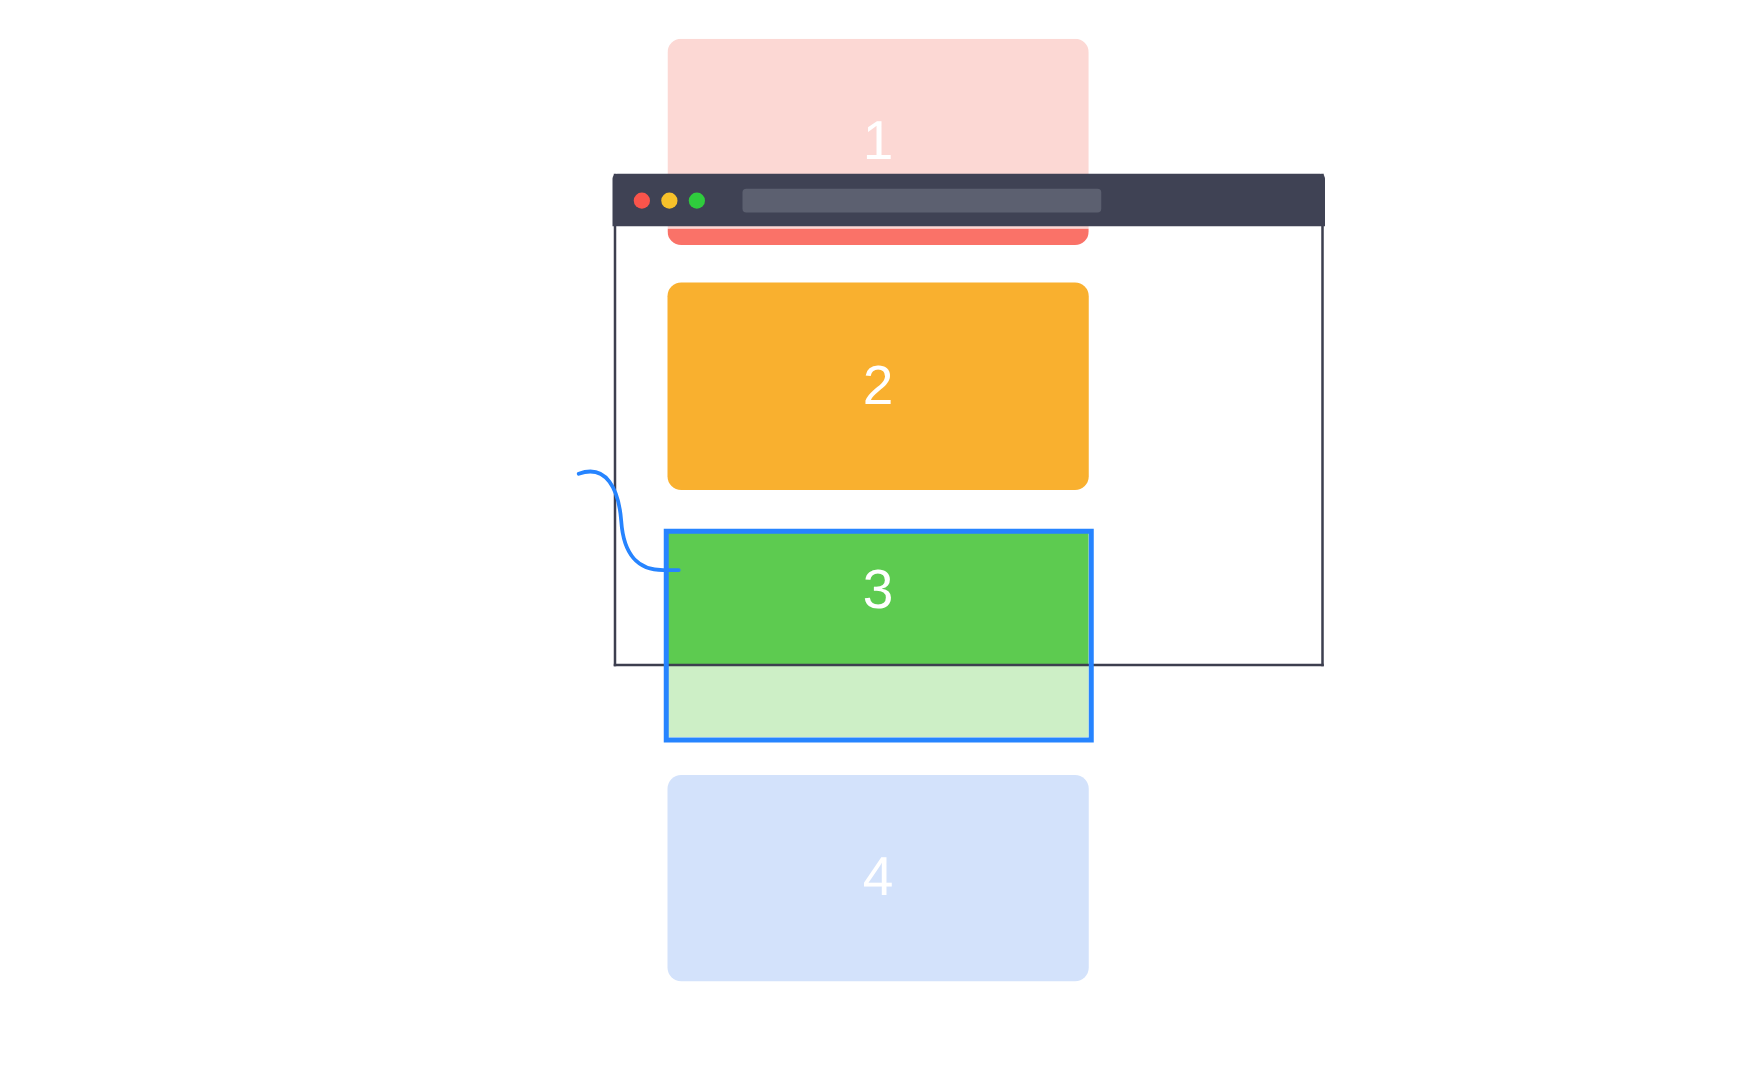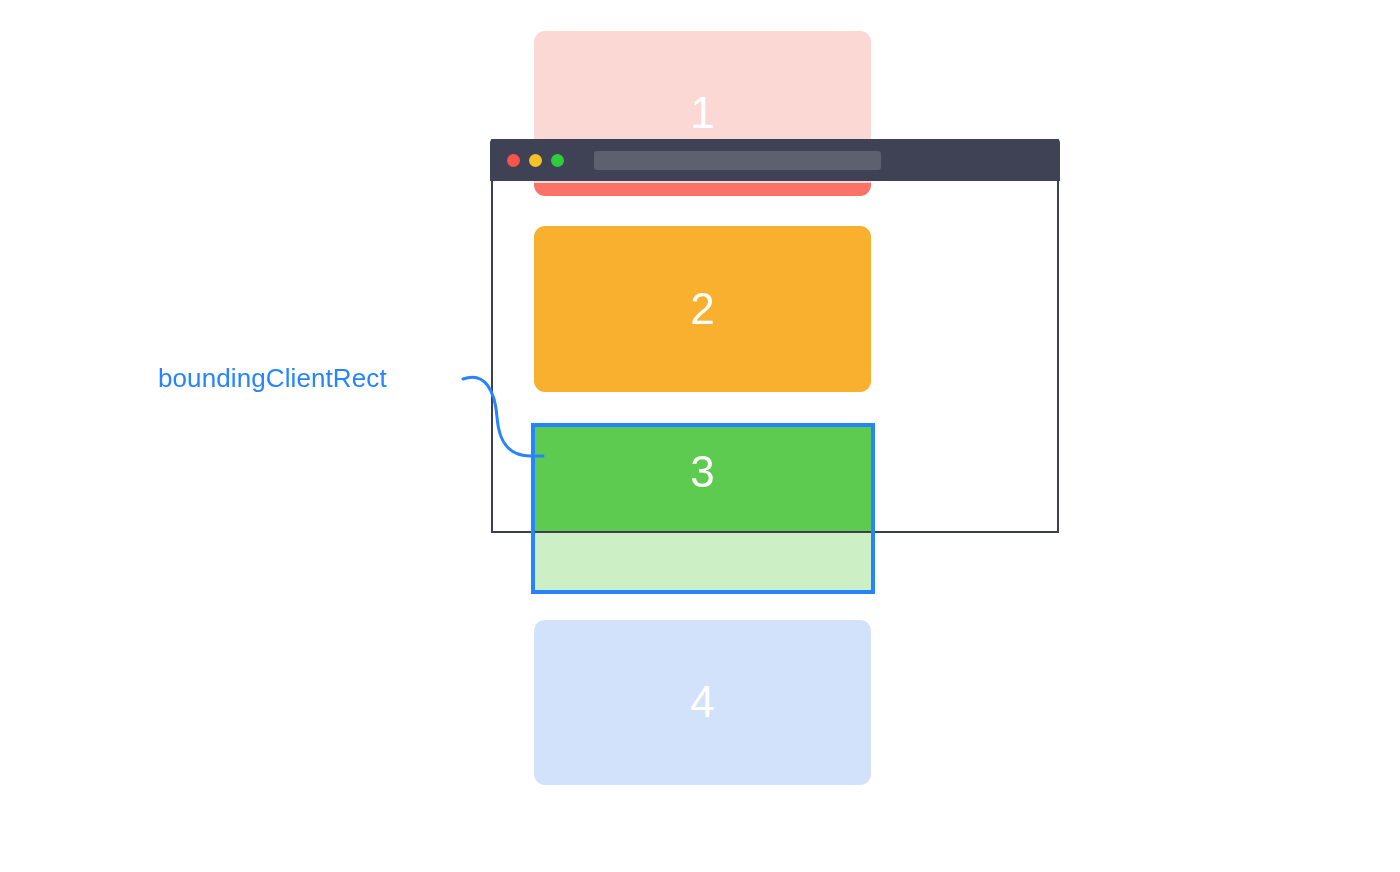--- a/index.html
+++ b/index.html
@@ -181,18 +181,17 @@
     <div id="browser-chrome">
       <span class="dot" id="dot-close"></span>
       <span class="dot" id="dot-minimize"></span>
       <span class="dot" id="dot-maximize"></span>
       <div id="url-bar" title=""></div>
     </div>
   </div>
 
   <div id="bounding-rect"></div>
 
-  <div id="annotation-label">boundingClientRect</div>
   <svg id="annotation-curve" viewBox="0 0 120 110" fill="none" xmlns="http://www.w3.org/2000/svg">
     <path d="M 8 14 C 30 6, 40 26, 42 52 C 44 80, 56 92, 78 91 L 88 91" stroke="#2684ff" stroke-width="3" fill="none" stroke-linecap="round"></path>
   </svg>
 
 </div>
 
 </body></html>

